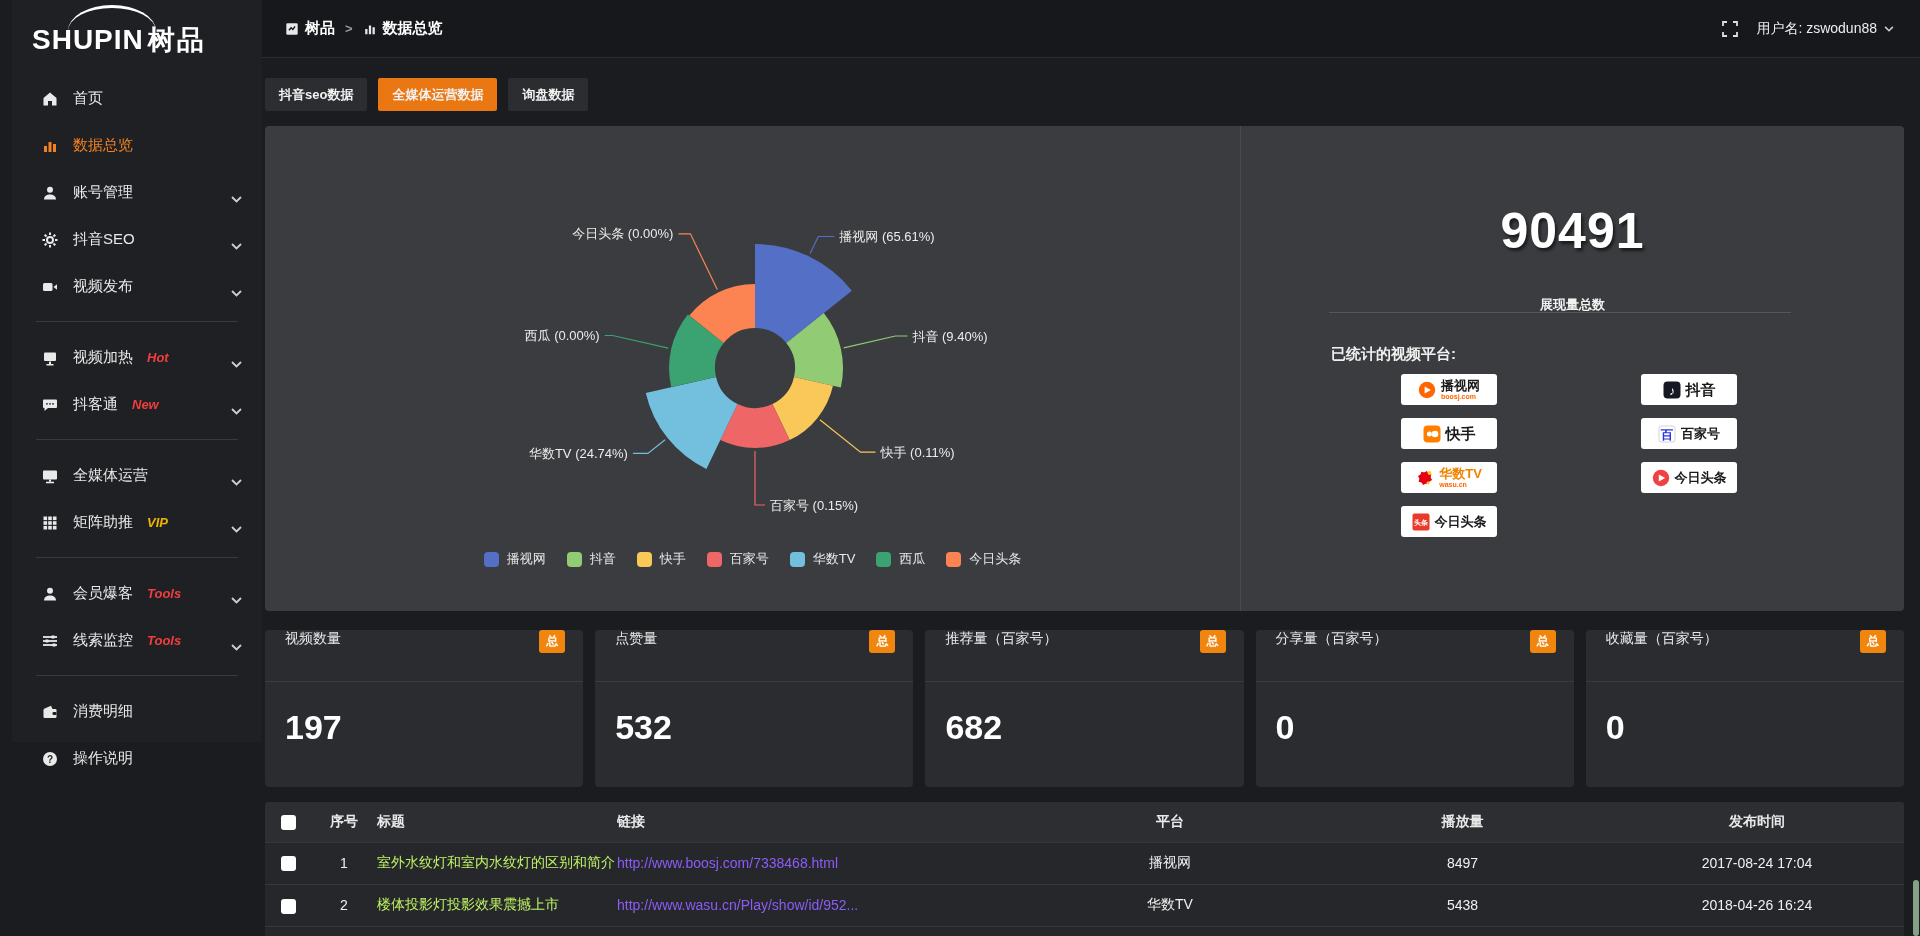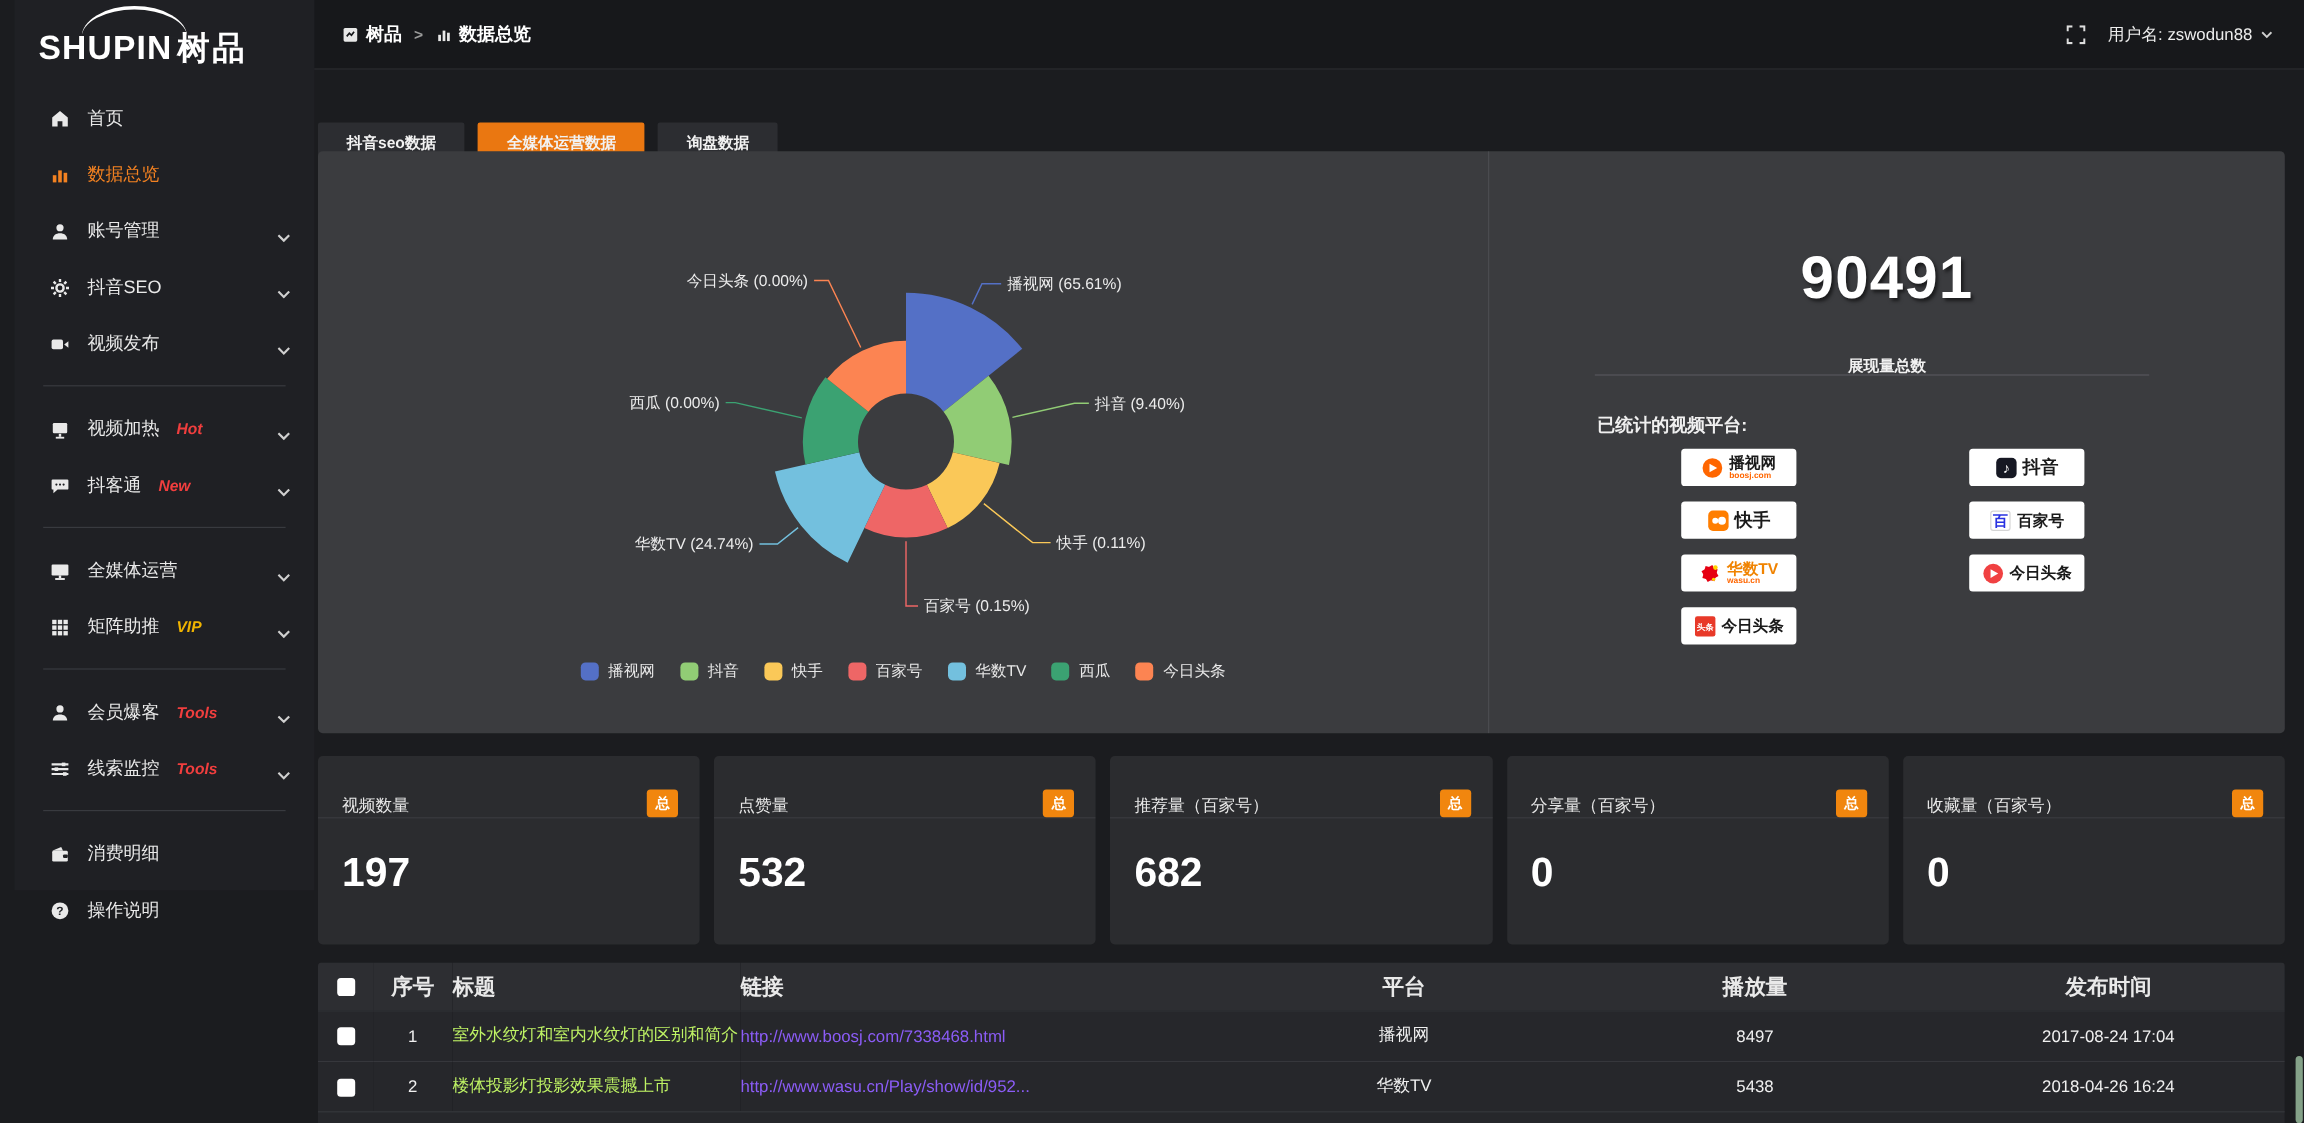--- a/index.html
+++ b/index.html
@@ -34,22 +34,22 @@
   .crumb { display:flex; align-items:center; gap:6px; font-size:15px; font-weight:bold; color:#fff; cursor:pointer; }
   .crumb svg { width:14px; height:14px; color:#e8e8e8; }
   .crumb-sep { color:#9a9a9a; font-size:13px; font-weight:bold; }
   .topbar-right { margin-left:auto; display:flex; align-items:center; gap:18px; padding-right:26px; }
   .fs-icon { width:16px; height:16px; color:#dedede; cursor:pointer; }
   .user-chip { display:flex; align-items:center; gap:7px; font-size:14px; color:#ededed; cursor:pointer; }
   .user-chip svg { width:10px; height:6px; color:#cfcfcf; }
   
   .main { position:absolute; left:250px; top:58px; width:1670px; height:878px; }
   .tabs { position:absolute; left:15px; top:20px; display:flex; gap:11px; }
-  .tab { height:33px; padding:0 24px; display:flex; align-items:center; font-size:13px; font-weight:bold;
-    color:#f2f2f2; background:#2c2d31; border-radius:2px; cursor:pointer;margin-top:24px; }
+  .tab { height:33px; padding:0 14px; display:flex; align-items:center; font-size:13px; font-weight:bold;
+    color:#f2f2f2; background:#2c2d31; border-radius:2px; cursor:pointer; }
   .tab.active { background:#ea7711; }
   
   .chart-panel { position:absolute; left:15px; top:68px; width:1639px; height:485px;
     background:#3b3c3f; border-radius:4px; display:flex; overflow:hidden; }
   .chart-left { position:relative; width:975px; height:485px; }
   .chart-legend { position:absolute; left:0; top:424px; width:975px; display:flex; justify-content:center; gap:21px; }
   .legend-item { display:flex; align-items:center; gap:8px; font-size:13px; color:#e8e8e8; cursor:pointer; }
   .legend-swatch { width:15px; height:15px; border-radius:4px; }
   .chart-right { position:relative; width:664px; height:485px; border-left:1px solid #4a4b4f; }
   .ov-total { position:absolute; top:76px; left:0; width:100%; text-align:center;
@@ -65,31 +65,31 @@
     align-items:center; justify-content:center; gap:5px; }
   .chip svg { flex:0 0 auto; }
   .chip-text { display:flex; flex-direction:column; line-height:1.05; }
   .chip-name { font-size:13px; font-weight:bold; color:#1a1a1a; white-space:nowrap; }
   .chip-name.big { font-size:15px; }
   .chip-sub { font-size:7px; font-weight:bold; color:#f60; }
   
   .cards { position:absolute; left:15px; top:572px; width:1639px; height:157px;
     display:grid; grid-template-columns:repeat(5,1fr); gap:12px; }
   .card { background:#2b2c2f; border-radius:4px; position:relative; overflow:hidden; }
-  .card-head { height:52px; display:flex; align-items:flex-end; justify-content:space-between;
+  .card-head { height:52px; display:flex; align-items:flex-start; justify-content:space-between;
     padding:0 18px 0 20px; border-bottom:1px solid #3a3b3f; }
   .card-title { font-size:14px; color:#e8e8e8; }
   .card-badge { background:#f1860e; color:#fff; font-size:12px; font-weight:bold;
     padding:3px 7px; border-radius:3px; }
   .card-value { padding:26px 20px 0 20px; font-size:34px; font-weight:600; color:#fff; }
   
   .tablewrap { position:absolute; left:15px; top:744px; width:1639px; height:134px; overflow:hidden;
     border-radius:3px 3px 0 0; }
   table { width:100%; border-collapse:collapse; table-layout:fixed; }
-  thead th { background:#2d2e32; height:40px; font-size:18px; font-weight:bold; color:#e9e9e9; }
+  thead th { background:#2d2e32; height:40px; font-size:14px; font-weight:bold; color:#e9e9e9; }
   tbody td { background:#26272b; height:42px; font-size:14px; color:#f0f0f0;
     border-top:1px solid #36373c; }
   th, td { text-align:center; overflow:hidden; white-space:nowrap; text-overflow:ellipsis; }
   th.al, td.al { text-align:left; }
   td.title-cell { color:#bef264; cursor:pointer; }
   td.link-cell { color:#8b5cf6; cursor:pointer; }
   .checkbox { display:inline-block; width:15px; height:15px; background:#fff; border-radius:3px;
     vertical-align:middle; cursor:pointer; }
   .partial-row { height:10px; background:#26272b; border-top:1px solid #36373c; }
   

